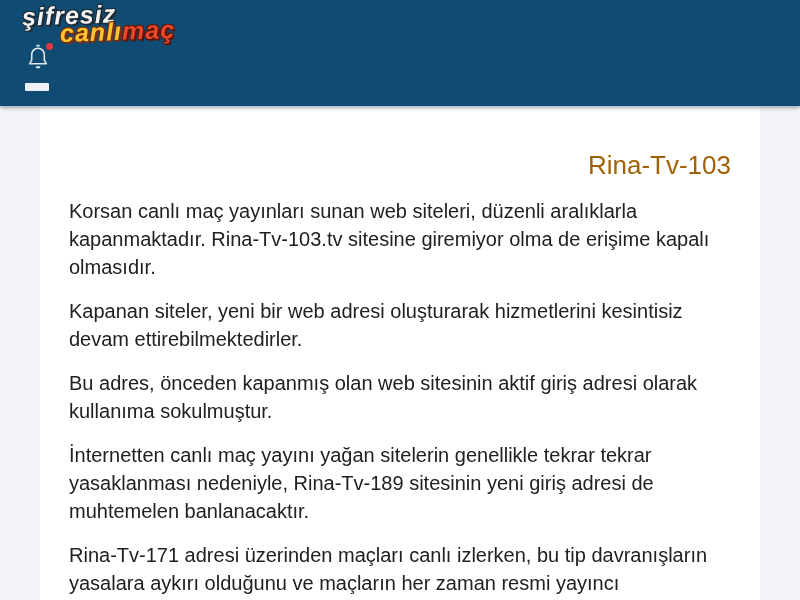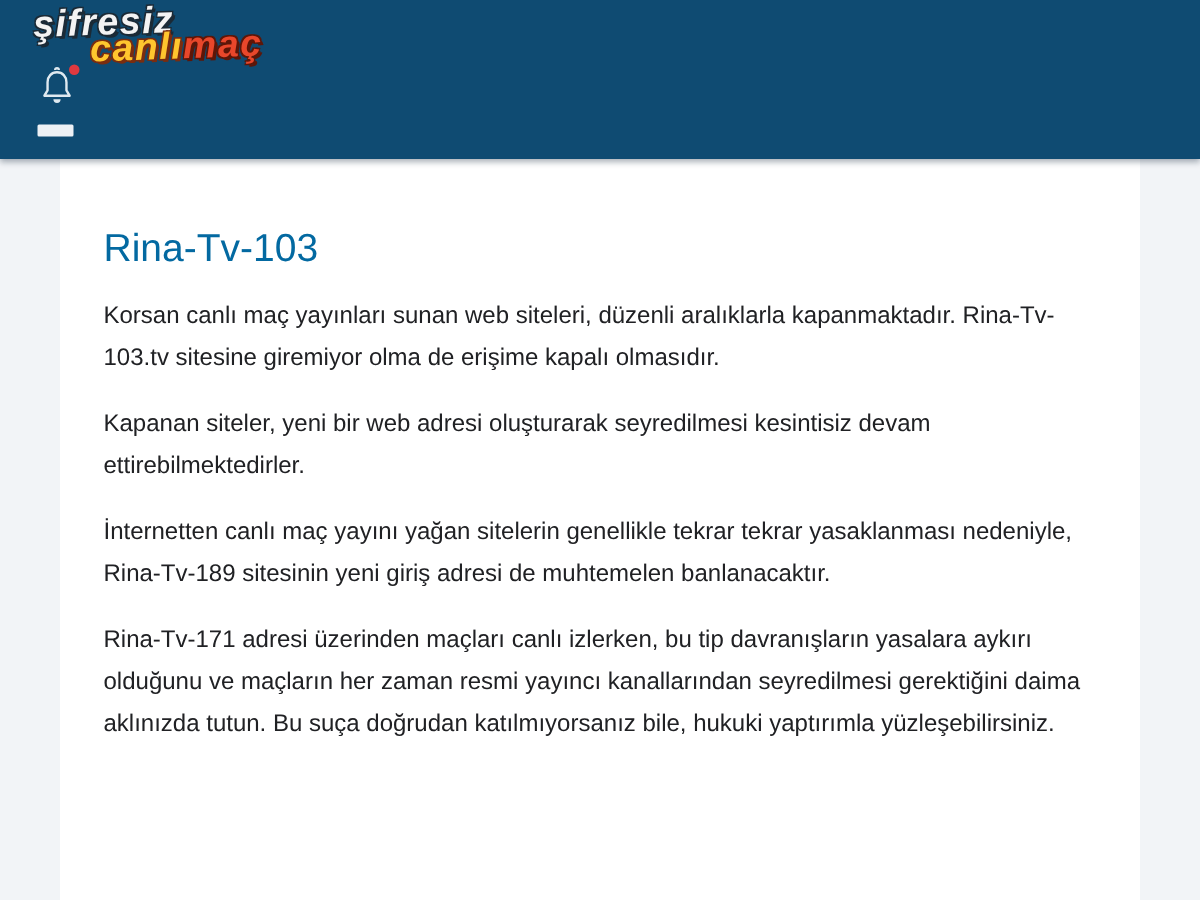--- a/index.html
+++ b/index.html
@@ -107,27 +107,28 @@
     min-height: 600px;
     background: #ffffff;
     box-sizing: border-box;
     padding: 44px 29px 40px 29px;
   }
 
   .article-title {
     margin: 0 0 16px 0;
     font-size: 26px;
     font-weight: 400;
-    color: #0369a1;
+    color: #a16207;
     line-height: 1.2;
+    text-align: right;
   }
 
   .article-paragraph {
     margin: 0 0 16px 0;
-    font-size: 16px;
+    font-size: 20px;
     line-height: 28px;
     color: #202124;
   }
 </style>
 </head>
 <body>
 
 <header class="site-header">
 
   <a class="logo">
@@ -152,21 +153,22 @@
 
 </header>
 
 <main>
   <article class="content-card">
 
     <h1 class="article-title">Rina-Tv-103</h1>
 
     <p class="article-paragraph">Korsan canlı maç yayınları sunan web siteleri, düzenli aralıklarla kapanmaktadır. Rina-Tv-103.tv sitesine giremiyor olma de erişime kapalı olmasıdır.</p>
 
-    <p class="article-paragraph">Kapanan siteler, yeni bir web adresi oluşturarak seyredilmesi kesintisiz devam ettirebilmektedirler.</p>
+    <p class="article-paragraph">Kapanan siteler, yeni bir web adresi oluşturarak hizmetlerini kesintisiz devam ettirebilmektedirler.</p>
 
+    <p class="article-paragraph">Bu adres, önceden kapanmış olan web sitesinin aktif giriş adresi olarak kullanıma sokulmuştur.</p>
 
     <p class="article-paragraph">İnternetten canlı maç yayını yağan sitelerin genellikle tekrar tekrar yasaklanması nedeniyle, Rina-Tv-189 sitesinin yeni giriş adresi de muhtemelen banlanacaktır.</p>
 
     <p class="article-paragraph">Rina-Tv-171 adresi üzerinden maçları canlı izlerken, bu tip davranışların yasalara aykırı olduğunu ve maçların her zaman resmi yayıncı kanallarından seyredilmesi gerektiğini daima aklınızda tutun. Bu suça doğrudan katılmıyorsanız bile, hukuki yaptırımla yüzleşebilirsiniz.</p>
 
   </article>
 </main>
 
 </body></html>

